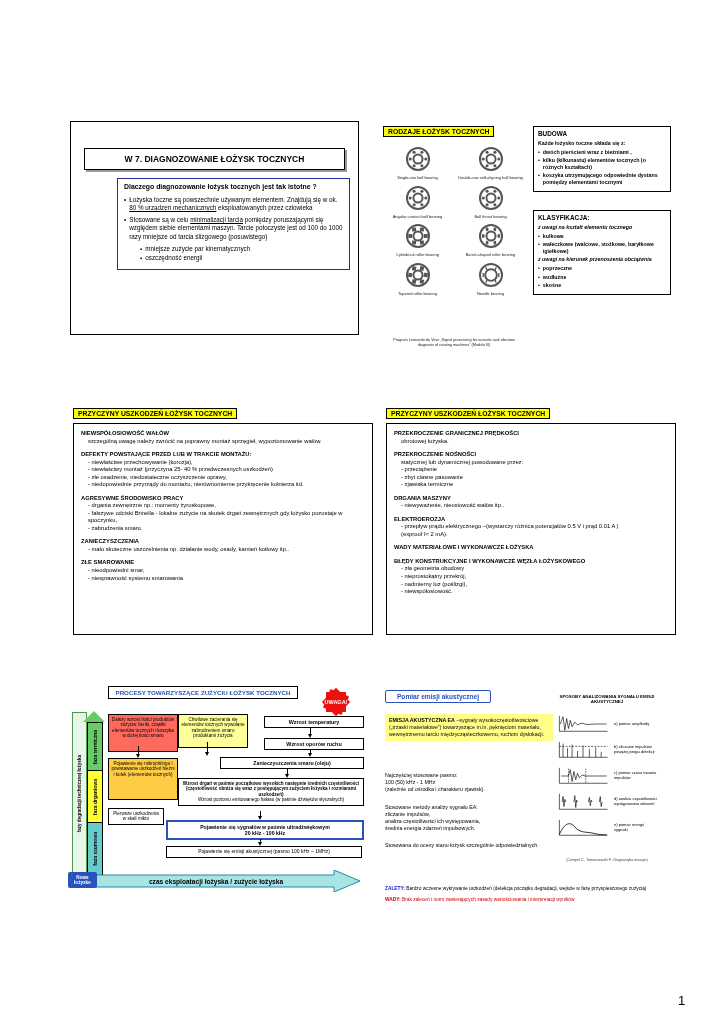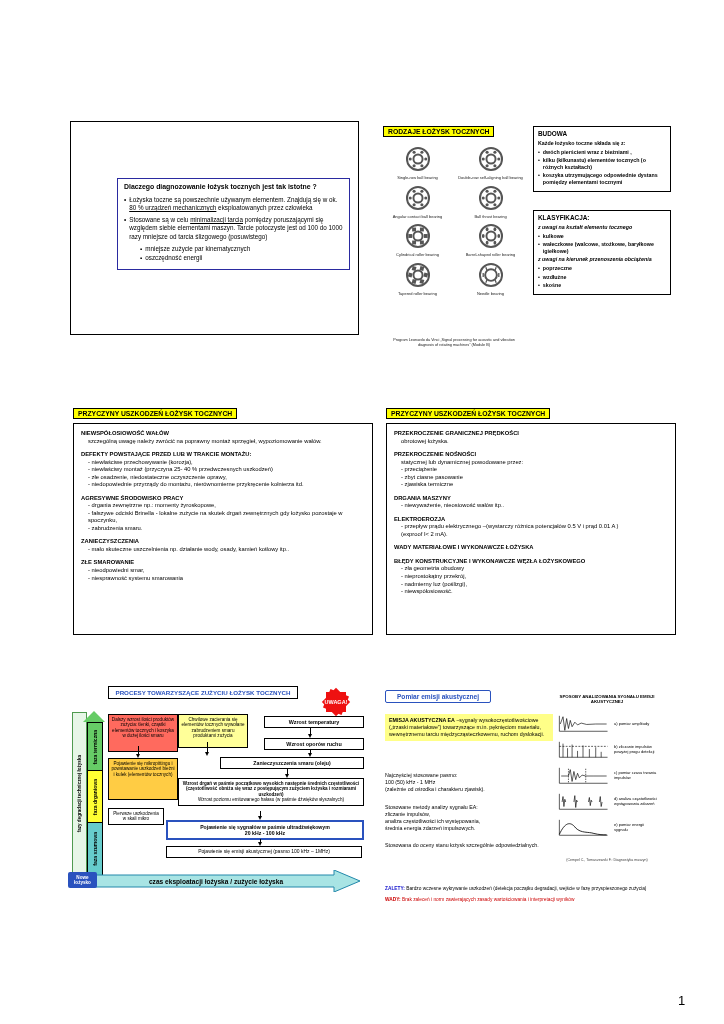--- a/index.html
+++ b/index.html
@@ -88,20 +88,21 @@
   .lbl-wad{color:#cc0000;font-weight:bold;}
   .wad-text{color:#cc0000;}
   .pageno{left:678px;top:993px;font-size:13px;}
 </style>
 </head>
 <body>
 
 <div class="page">
 
   <section class="abs s1">
+    <div class="s1-title">W 7. DIAGNOZOWANIE ŁOŻYSK TOCZNYCH</div>
     <div class="s1-qbox">
       <div class="s1-q">Dlaczego diagnozowanie łożysk tocznych jest tak istotne ?</div>
       <div class="blt">
         <span class="mark">•</span>
         <span><span>Łożyska toczne są powszechnie używanym elementem. Znajdują się w ok. </span><span class="ul">80 % urządzeń mechanicznych</span><span> eksploatowanych przez człowieka</span></span>
       </div>
       <div class="blt">
         <span class="mark">•</span>
         <span><span>Stosowane są w celu </span><span class="ul">minimalizacji tarcia</span><span> pomiędzy poruszającymi się względem siebie elementami maszyn. Tarcie potoczyste jest od 100 do 1000 razy mniejsze od tarcia ślizgowego (posuwistego)</span></span>
       </div>

